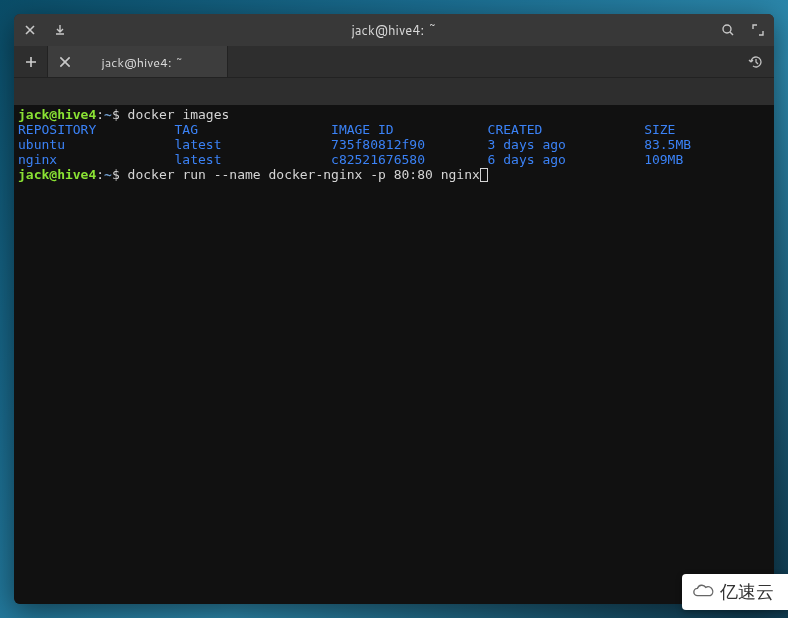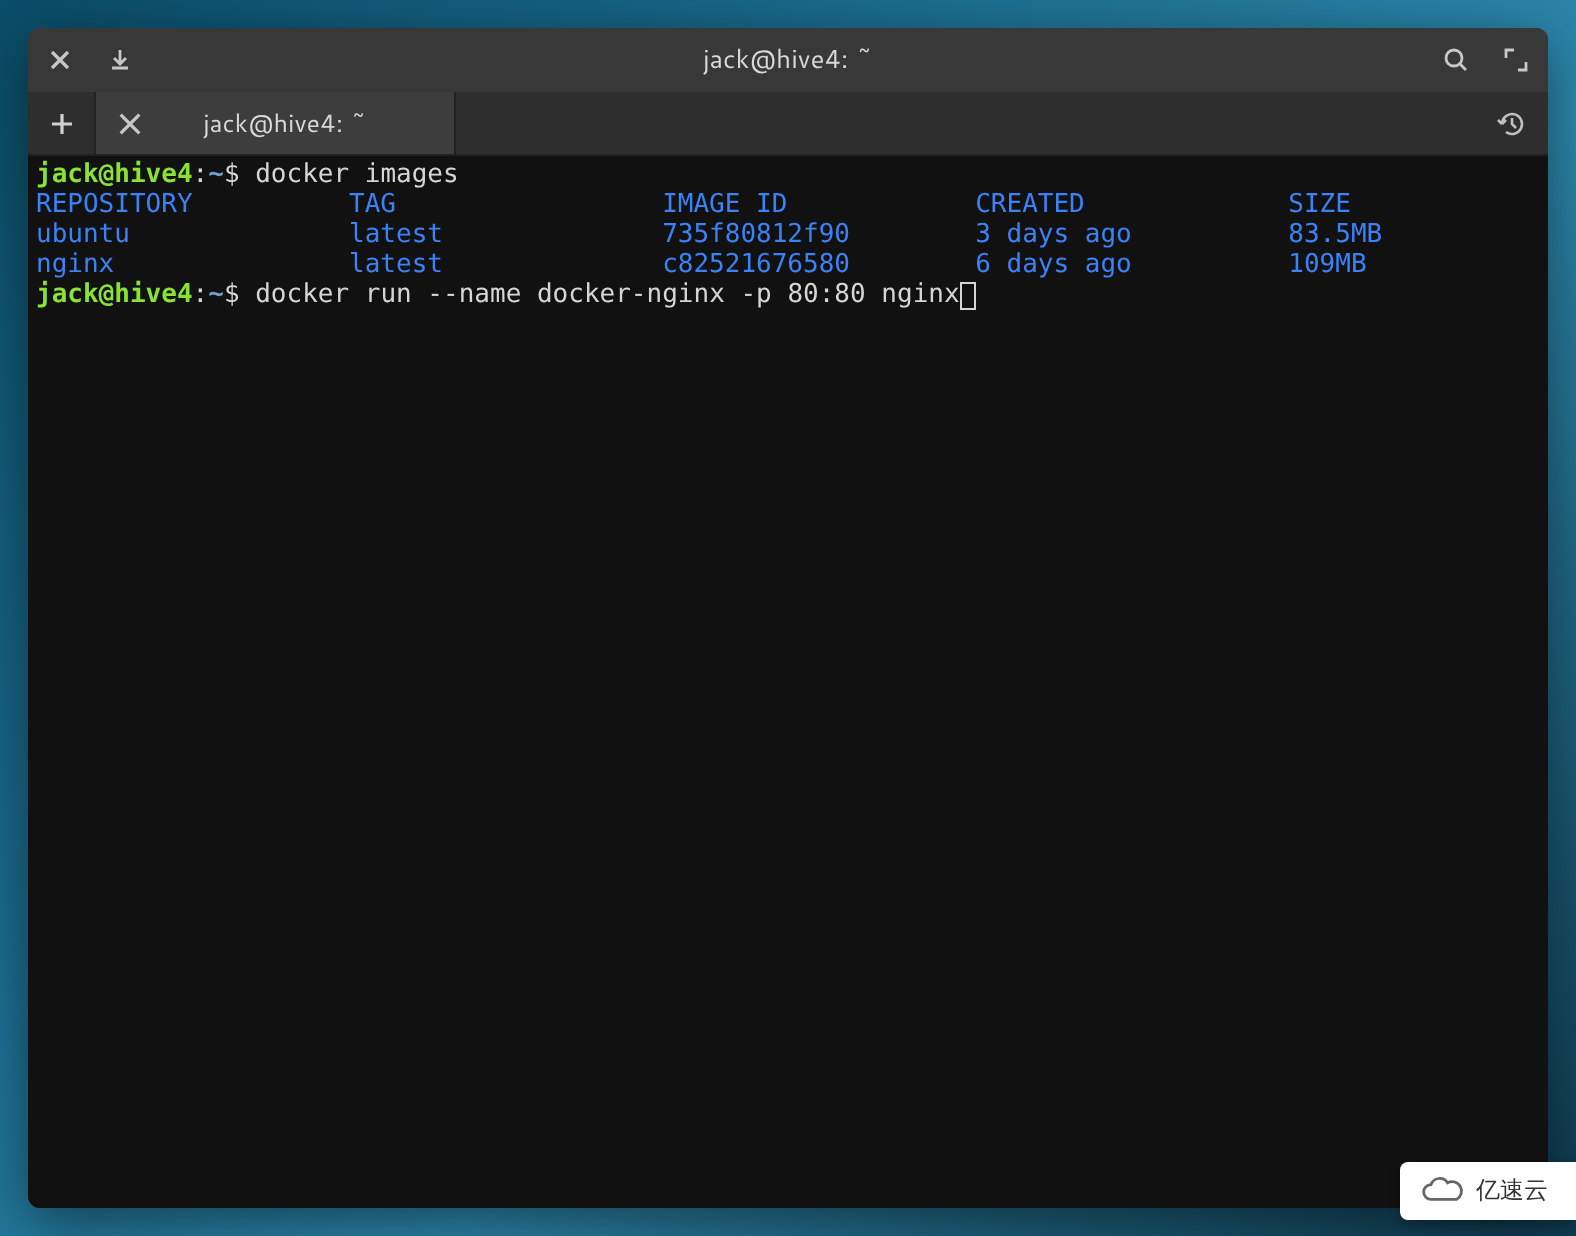--- a/index.html
+++ b/index.html
@@ -97,40 +97,41 @@
     }
     .terminal-body {
       flex: 1;
       background: #111111;
       padding: 2px 4px;
       font-size: 13px;
       line-height: 15px;
       color: #d5d5d5;
       overflow: hidden;
       white-space: pre;
+      margin-top: 27px;
     }
     .prompt-user { color: #8ae234; font-weight: bold; }
     .prompt-sep  { color: #d5d5d5; }
     .prompt-path { color: #729fcf; font-weight: bold; }
     .cmd { color: #d5d5d5; }
     .cursor-block {
       display: inline-block;
       width: 8px; height: 14px;
       border: 1px solid #d5d5d5;
       vertical-align: text-bottom;
       margin-left: 0px;
     }
     .table-line { color: #3b82f6; }
     .watermark {
       position: absolute;
       right: 0;
       bottom: 8px;
       background: #fff;
       color: #333;
-      font-size: 12px;
+      font-size: 18px;
       padding: 6px 14px 6px 10px;
       border-radius: 4px 0 0 4px;
       display: flex;
       align-items: center;
       gap: 6px;
       font-family: sans-serif;
       box-shadow: 0 2px 6px rgba(0,0,0,0.3);
     }
     .watermark svg { width: 22px; height: 16px; color: #666; }
   </style>

